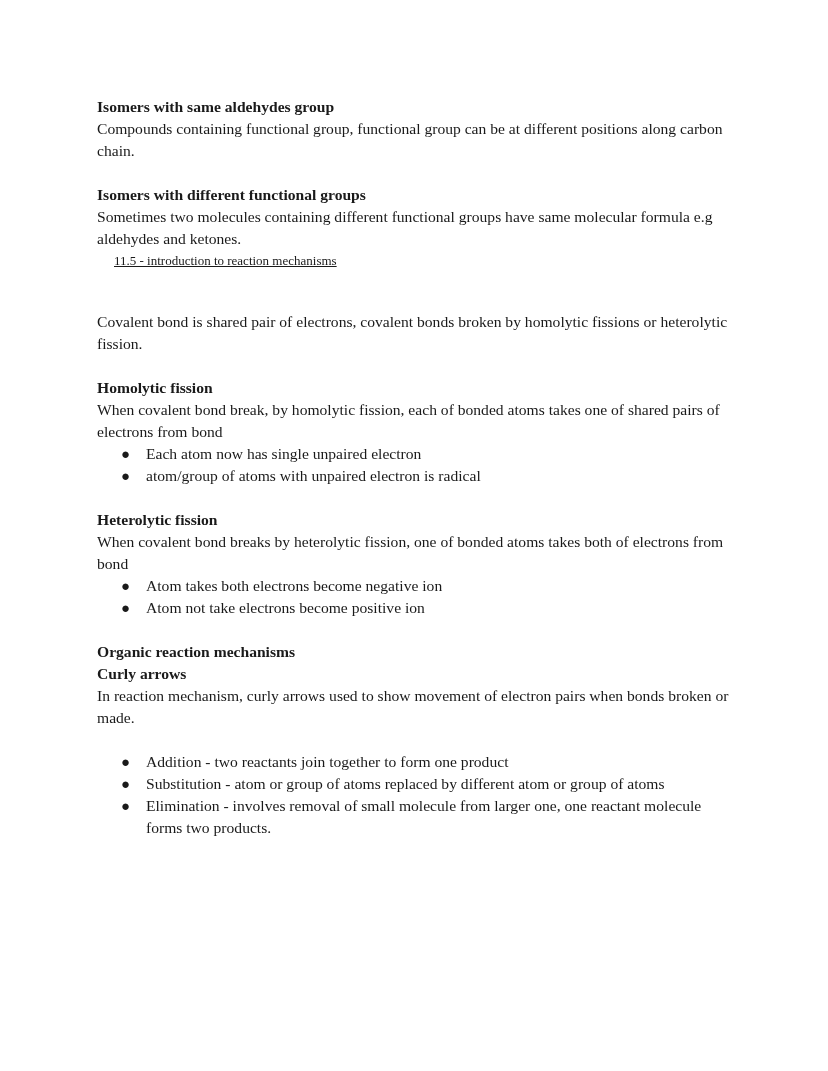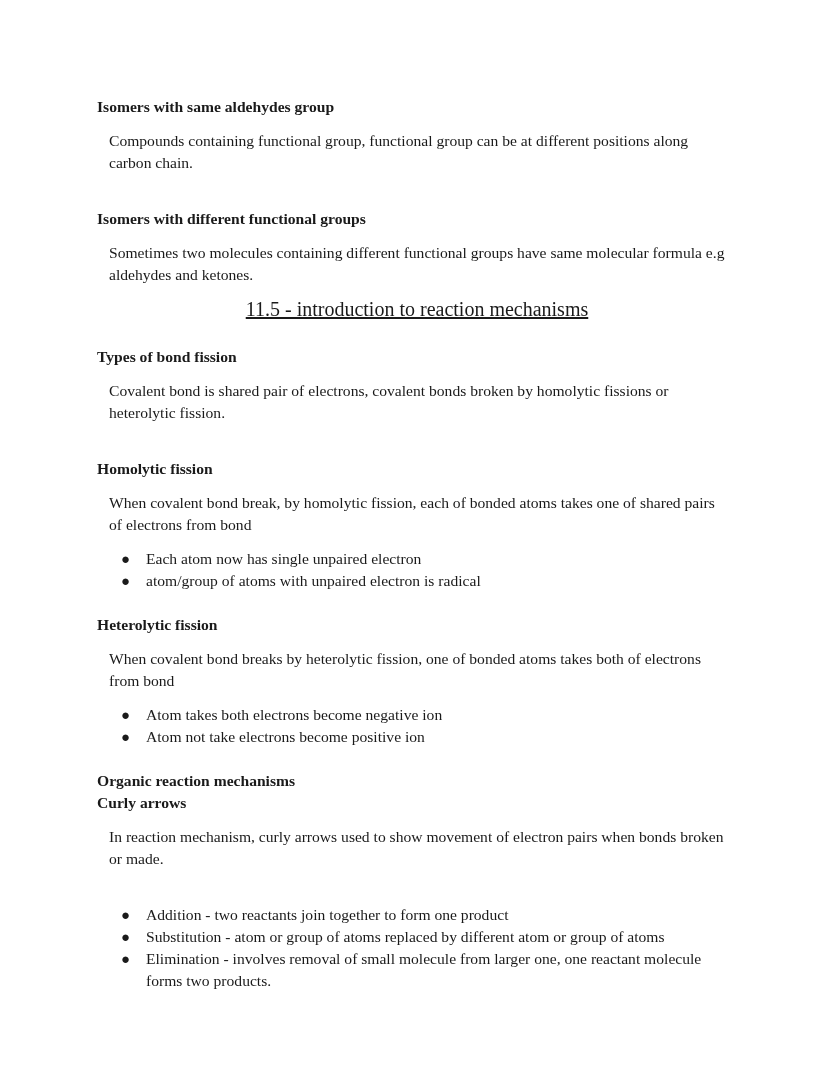--- a/index.html
+++ b/index.html
@@ -3,44 +3,43 @@
   <meta charset="utf-8">
   <style>
     html, body { margin: 0; padding: 0; background: #ffffff; }
     body {
       width: 828px; height: 1071px; position: relative; overflow: hidden;
       font-family: "Liberation Serif", "DejaVu Serif", serif;
       color: #1a1a1a;
     }
     .page { position: absolute; left: 97px; top: 96px; width: 640px; font-size: 15.6px; line-height: 22px; }
     .heading { font-weight: bold; margin: 0; }
-    .para { margin: 12px; }
+    .para { margin: 0; }
     .gap { height: 22px; }
-    .section-title { text-align: center; text-decoration: underline; font-size: 20px; margin: 4px; padding-left: 0; line-height: 22px; position: relative; left: 0; }
+    .section-title { text-align: left; text-decoration: underline; font-size: 13px; margin: 17px; padding-left: 0; line-height: 22px; position: relative; left: 0; }
     b { font-weight: normal; }
     ul.bullets { list-style: none; margin: 0; padding: 0 0 0 24px; }
     ul.bullets li { position: relative; padding-left: 25px; }
     ul.bullets li .bullet-icon { position: absolute; left: 0; top: 0; font-size: 15px; }
   </style>
 </head>
 <body>
 
 <div class="page">
 
   <p class="heading">Isomers with same aldehydes group</p>
   <p class="para">Compounds containing functional group, functional group can be at different positions along carbon chain.</p>
   <div class="gap"></div>
 
   <p class="heading">Isomers with different functional groups</p>
   <p class="para">Sometimes two molecules containing different functional groups have same molecular formula e.g aldehydes and ketones.</p>
 
   <p class="section-title" style="margin-top:0;">11.5 - introduction to reaction mechanisms</p>
   <div class="gap"></div>
 
-  <p class="heading">Types of bond fission</p>
   <p class="para"><span>Covalent bond is shared pair of electrons, covalent bonds broken by </span><b>homolytic fissions</b><span> or </span><b>heterolytic fission</b><span>.</span></p>
   <div class="gap"></div>
 
   <p class="heading">Homolytic fission</p>
   <p class="para">When covalent bond break, by homolytic fission, each of bonded atoms takes one of shared pairs of electrons from bond</p>
   <ul class="bullets">
     <li><span class="bullet-icon">●</span><span>Each atom now has single unpaired electron</span></li>
     <li><span class="bullet-icon">●</span><span>atom/group of atoms with unpaired electron is </span><b>radical</b></li>
   </ul>
   <div class="gap"></div>

